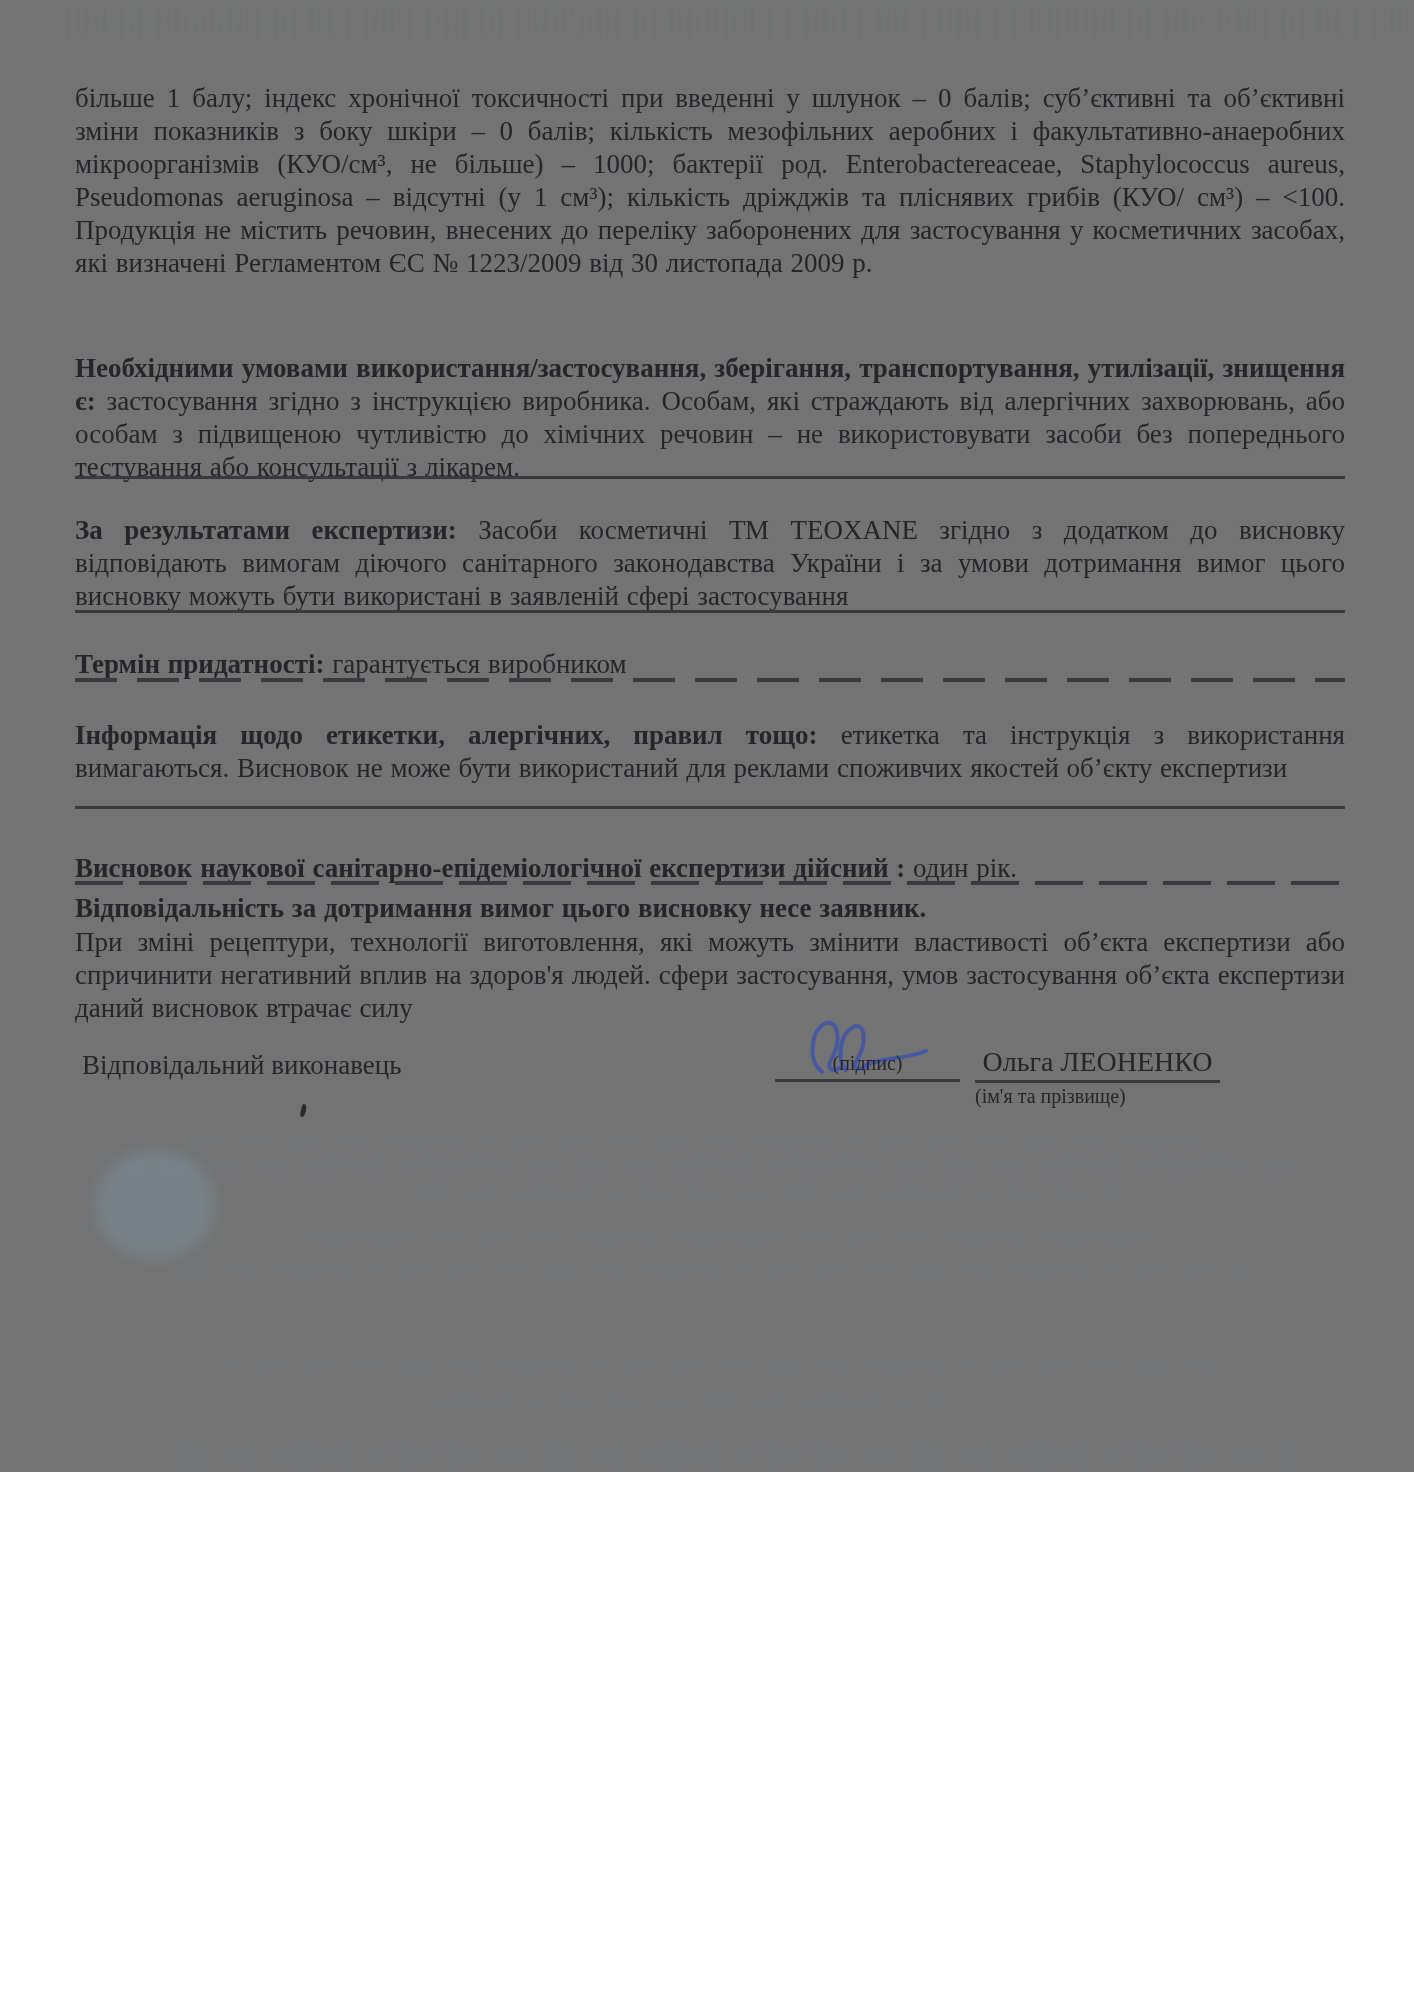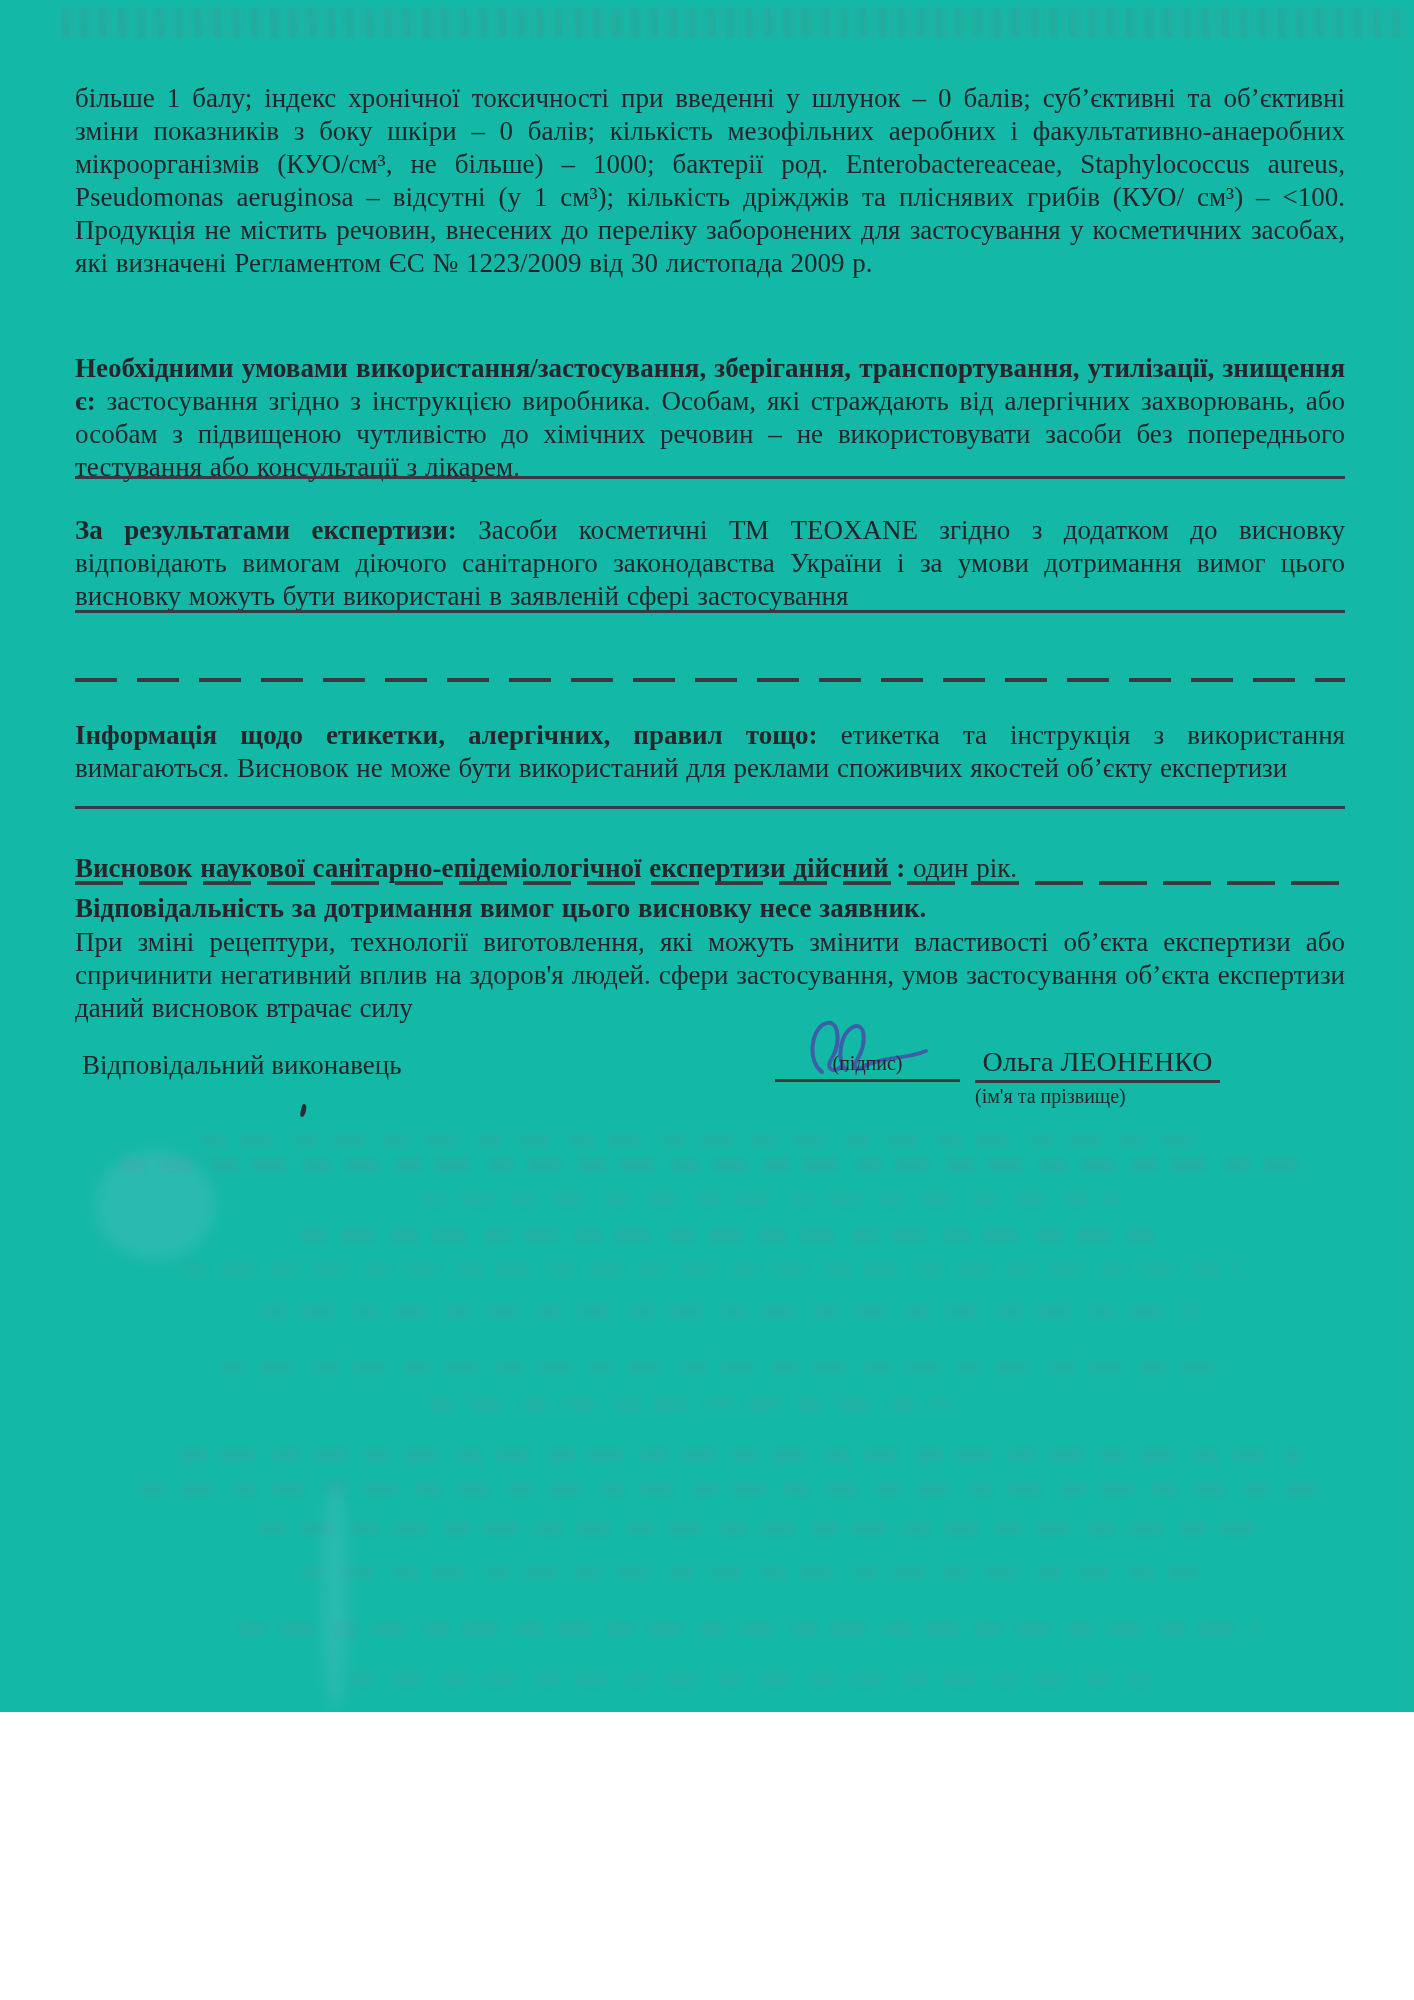--- a/index.html
+++ b/index.html
@@ -1,16 +1,16 @@
 <!DOCTYPE html>
 <html><head>
 <meta charset="utf-8">
 <style>
   html,body{margin:0;padding:0;background:#ffffff;}
-  #page{position:relative;width:1414px;height:1712px;background:#14b8a6;overflow:hidden;
+  #page{position:relative;width:1414px;height:1472px;background:#737373;overflow:hidden;
         font-family:"Liberation Serif","DejaVu Serif",serif;color:#26262a;}
   
   .noise-top{position:absolute;left:62px;top:8px;width:1344px;height:30px;
       background:
         repeating-linear-gradient(90deg, rgba(120,130,135,.20) 0 4px, rgba(120,130,135,0) 4px 9px),
         repeating-linear-gradient(88deg, rgba(100,110,115,.14) 0 7px, transparent 7px 19px);
       filter:blur(1px);opacity:.75;}
   .noise-right{position:absolute;right:2px;top:40px;width:10px;height:1945px;
       background:repeating-linear-gradient(0deg, rgba(140,150,160,.22) 0 2px, transparent 2px 6px);
       opacity:.4;filter:blur(.5px);}
@@ -56,20 +56,24 @@
     <span>застосування згідно з інструкцією виробника. Особам, які страждають від алергічних захворювань, або особам з підвищеною чутливістю до хімічних речовин – не використовувати засоби без попереднього тестування або консультації з лікарем.</span>
   </div>
   <div class="rule" style="top:476px"></div>
 
   <div class="sec" style="top:514px">
     <b>За результатами експертизи:</b>
     <span>Засоби косметичні ТМ TEOXANE згідно з додатком до висновку відповідають вимогам діючого санітарного законодавства України і за умови дотримання вимог цього висновку можуть бути використані в заявленій сфері застосування</span>
   </div>
   <div class="rule" style="top:610px"></div>
 
+  <div class="sec" style="top:648px;text-align:left">
+    <b>Термін придатності:</b>
+    <span>гарантується виробником</span>
+  </div>
   <div class="rule dashed" style="top:678px"></div>
 
   <div class="sec" style="top:719px">
     <b>Інформація щодо етикетки, алергічних, правил тощо:</b>
     <span>етикетка та інструкція з використання вимагаються. Висновок не може бути використаний для реклами споживчих якостей об’єкту експертизи</span>
   </div>
   <div class="rule" style="top:806px"></div>
 
   <div class="sec" style="top:852px;text-align:left">
     <b>Висновок наукової санітарно-епідеміологічної експертизи дійсний :</b>

